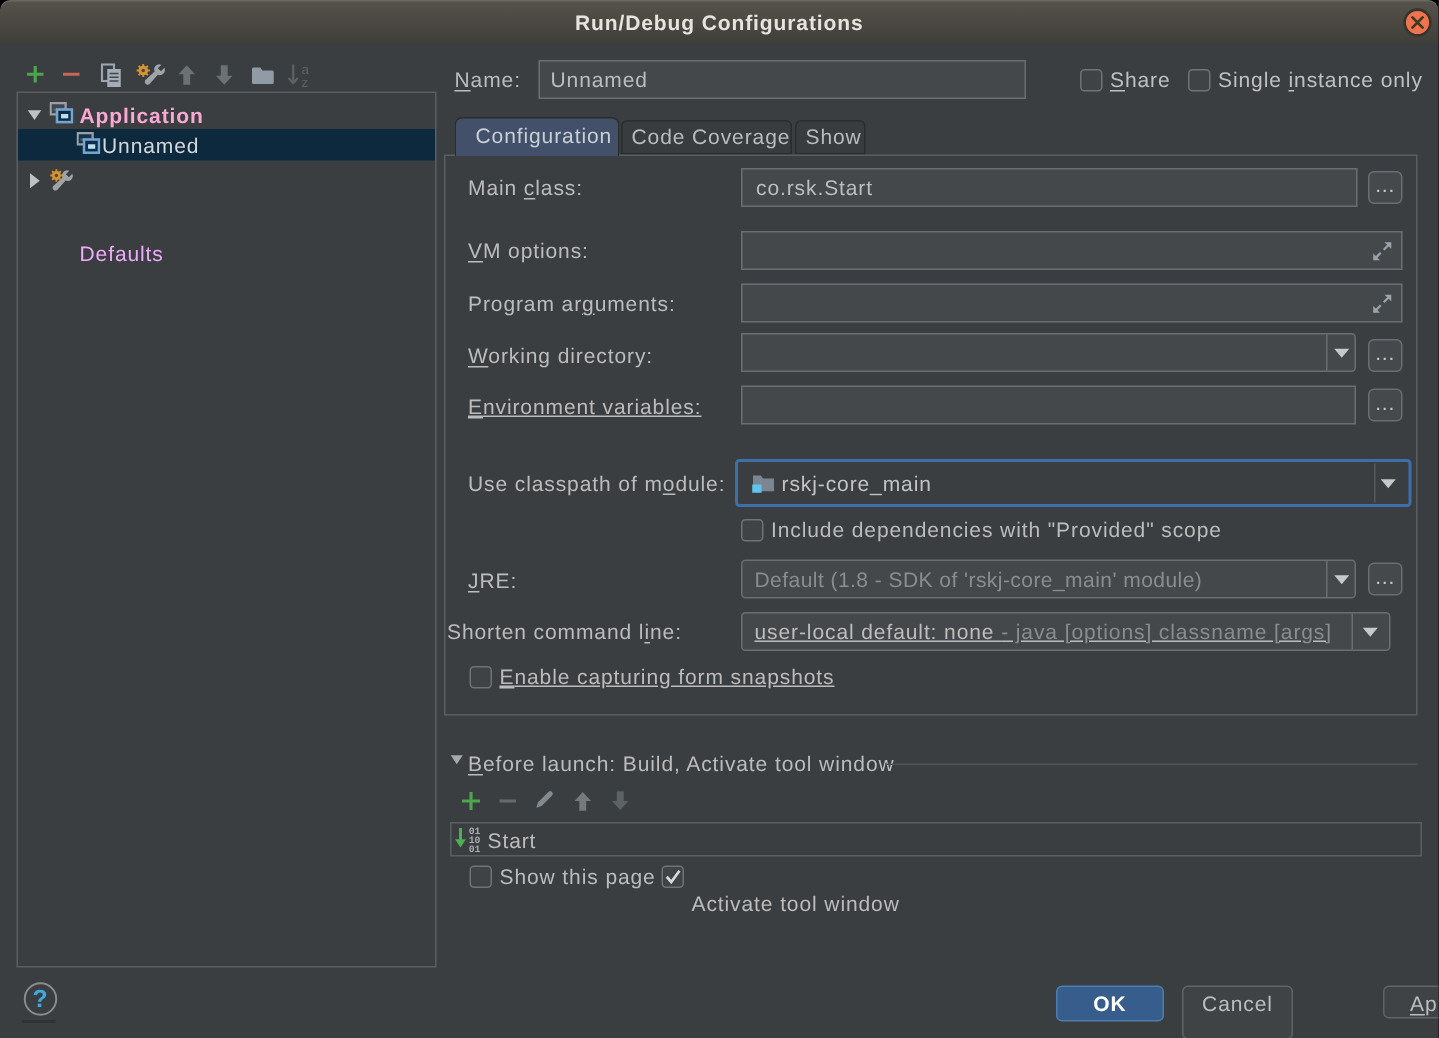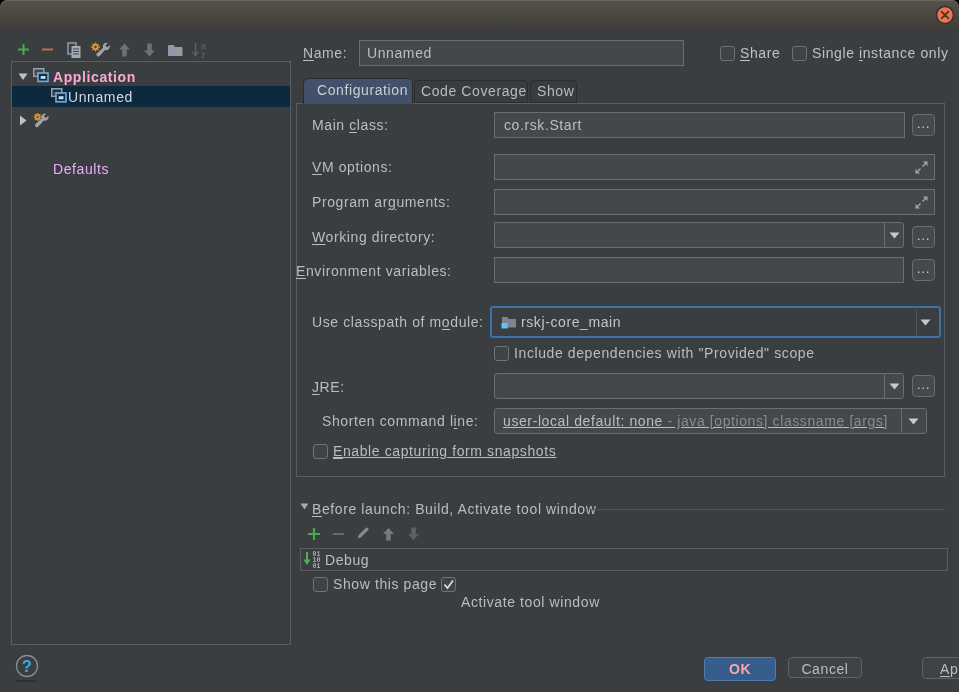--- a/index.html
+++ b/index.html
@@ -18,20 +18,22 @@
   .btn{position:absolute;box-sizing:border-box;border-radius:4px;text-align:center;
        color:#bbbebf;}
 </style>
 </head>
 <body>
 <div class="win">
 
   <div class="abs" style="left:0;top:0;width:959px;height:29px;
        background:linear-gradient(#56534b,#403e39);border-radius:7px 7px 0 0;
        box-shadow:inset 0 1px 0 #6a675f;"></div>
+  <div class="abs" style="left:0;top:7px;width:959px;text-align:center;color:#e7e4e0;
+       font-weight:bold;font-size:14px;">Run/Debug Configurations</div>
   <svg class="abs" style="left:934px;top:4px;" width="22" height="22">
     <circle cx="11" cy="11" r="8.6" fill="#ef7350" stroke="#37342c" stroke-width="1.8"></circle>
     <path d="M7.6 7.6 L14.4 14.4 M14.4 7.6 L7.6 14.4" stroke="#40391c" stroke-width="1.8" stroke-linecap="round"></path>
   </svg>
 
   <svg class="abs" style="left:15px;top:42px" width="195" height="17" viewBox="0 0 195 17">
 
     <path d="M8.5 2 V13 M3 7.5 H14" stroke="#4da64b" stroke-width="2.1"></path>
 
     <path d="M27 7.5 H38" stroke="#c9655c" stroke-width="2.1"></path>
@@ -144,21 +146,21 @@
   </svg>
 
   <div class="lab" style="left:312px;top:230px;"><u>W</u>orking directory:</div>
   <div class="fld" style="left:494px;top:222px;width:410px;height:26px;border-radius:0 3px 3px 0;"></div>
   <div class="abs" style="left:884px;top:223px;width:1px;height:24px;background:#6b6e6f;"></div>
   <svg class="abs" style="left:889px;top:232px" width="11" height="7">
       <path d="M0.5 0.5 h10 l-5 6 z" fill="#c6c9cb"></path>
     </svg>
   <div class="dots" style="left:912px;top:226px;width:23px;height:22px;line-height:16px;">...</div>
 
-  <div class="lab" style="left:296px;top:264px;"><u>E</u>nvironment variables:</div>
+  <div class="lab" style="left:312px;top:264px;text-decoration:underline;"><u>E</u>nvironment variables:</div>
   <div class="fld" style="left:494px;top:257px;width:410px;height:26px;"></div>
   <div class="dots" style="left:912px;top:259px;width:23px;height:22px;line-height:16px;">...</div>
 
   <div class="lab" style="left:312px;top:315px;">Use classpath of m<u>o</u>dule:</div>
   <div class="abs" style="left:490px;top:306px;width:451px;height:32px;border:2px solid #3d6fa8;
        border-radius:3px;box-sizing:border-box;background:#3b3e41;"></div>
   <svg class="abs" style="left:501px;top:315px" width="16" height="14">
     <path d="M1 2 h5.2 l1.5 2 h7.3 v8.5 h-14 z" fill="#7b8692"></path>
     <rect x="0.5" y="8" width="6.2" height="5.5" fill="#60c5ee"></rect>
   </svg>
@@ -166,27 +168,28 @@
   <div class="lab" style="left:521px;top:315px;color:#c3c3c3;">rskj-core_main</div>
   <svg class="abs" style="left:920px;top:319px" width="11" height="7">
       <path d="M0.5 0.5 h10 l-5 6 z" fill="#c6c9cb"></path>
     </svg>
 
   <div class="cb" style="left:494px;top:346px;"></div>
   <div class="lab" style="left:514px;top:346px;">Include dependencies with "Provided" scope</div>
 
   <div class="lab" style="left:312px;top:380px;"><u>J</u>RE:</div>
   <div class="fld" style="left:494px;top:373px;width:410px;height:26px;border-radius:3px;"></div>
+  <div class="lab" style="left:503px;top:379px;color:#8a8d8e;letter-spacing:0.3px;">Default (1.8 - SDK of 'rskj-core_main' module)</div>
   <div class="abs" style="left:884px;top:374px;width:1px;height:24px;background:#6b6e6f;"></div>
   <svg class="abs" style="left:889px;top:383px" width="11" height="7">
       <path d="M0.5 0.5 h10 l-5 6 z" fill="#c6c9cb"></path>
     </svg>
   <div class="dots" style="left:912px;top:375px;width:23px;height:22px;line-height:16px;">...</div>
 
-  <div class="lab" style="left:322px;top:414px;">Shorten command l<u>i</u>ne:</div>
+  <div class="lab" style="left:298px;top:414px;">Shorten command l<u>i</u>ne:</div>
   <div class="fld" style="left:494px;top:408px;width:433px;height:26px;border-radius:3px;"></div>
   <div class="lab" style="left:503px;top:414px;color:#bdbdbd;text-decoration:underline;">user-local default: none <span style="color:#8a8d8e">- java [options] classname [args]</span></div>
   <div class="abs" style="left:901px;top:409px;width:1px;height:24px;background:#6b6e6f;"></div>
   <svg class="abs" style="left:908px;top:418px" width="11" height="7">
       <path d="M0.5 0.5 h10 l-5 6 z" fill="#c6c9cb"></path>
     </svg>
 
   <div class="cb" style="left:313px;top:444px;"></div>
   <div class="lab" style="left:333px;top:444px;text-decoration:underline;"><u>E</u>nable capturing form snapshots</div>
 
@@ -204,36 +207,36 @@
     <path d="M107.5 14 l-5.5 -6 h3.2 v-6.5 h4.6 v6.5 h3.2 z" fill="#5d6265"></path>
   </svg>
 
   <div class="abs" style="left:300px;top:548px;width:648px;height:23px;border:1px solid #5a5e60;box-sizing:border-box;"></div>
   <svg class="abs" style="left:303px;top:550px" width="22" height="18" viewBox="0 0 22 18">
     <path d="M5 2 v7.5 h2.6 l-3.6 5.5 -3.6 -5.5 H3 v-7.5 z" fill="#4fae51"></path>
     <text x="9.5" y="6" fill="#a8aeb2" font-size="6.5" font-weight="bold" font-family="Liberation Mono" letter-spacing="0">01</text>
     <text x="9.5" y="12" fill="#a8aeb2" font-size="6.5" font-weight="bold" font-family="Liberation Mono" letter-spacing="0">10</text>
     <text x="9.5" y="18" fill="#a8aeb2" font-size="6.5" font-weight="bold" font-family="Liberation Mono" letter-spacing="0">01</text>
   </svg>
-  <div class="lab" style="left:325px;top:553px;color:#bdbdbd;">Debug</div>
+  <div class="lab" style="left:325px;top:553px;color:#bdbdbd;">Start</div>
 
   <div class="cb" style="left:313px;top:577px;"></div>
   <div class="lab" style="left:333px;top:577px;">Show this page</div>
   <div class="cb" style="left:441px;top:577px;"></div>
   <svg class="abs" style="left:443px;top:579px" width="12" height="11">
       <path d="M1.5 5.5 l3 3.5 5.5 -7.5" stroke="#d7dadc" stroke-width="1.8" fill="none"></path>
     </svg>
   <div class="lab" style="left:461px;top:577px;margin-top:18px;">Activate tool window</div>
 
   <svg class="abs" style="left:15px;top:654px" width="24" height="24">
     <circle cx="12" cy="12" r="10.5" fill="none" stroke="#8a8d8f" stroke-width="1.3"></circle>
     <text x="12" y="17.5" fill="#3fa9e0" font-size="16.5" font-weight="bold" text-anchor="middle" font-family="Liberation Sans">?</text>
   </svg>
   <div class="abs" style="left:15px;top:680px;width:22px;height:2px;background:#2f3133;"></div>
 
   <div class="btn" style="left:704px;top:657px;width:72px;height:24px;background:#375d8c;
-       border:1px solid #4d7fae;line-height:22px;color:#fca5a5;font-weight:bold;">OK</div>
-  <div class="btn" style="left:788px;top:657px;width:74px;height:21px;background:#3f4345;
+       border:1px solid #4d7fae;line-height:22px;color:#ffffff;font-weight:bold;">OK</div>
+  <div class="btn" style="left:788px;top:657px;width:74px;height:36px;background:#3f4345;
        border:1px solid #606466;line-height:22px;">Cancel</div>
   <div class="btn" style="left:922px;top:657px;width:74px;height:22px;background:#3f4345;
        border:1px solid #606466;line-height:22px;"><u>A</u>pply</div>
 
 </div>
 
 </body></html>

